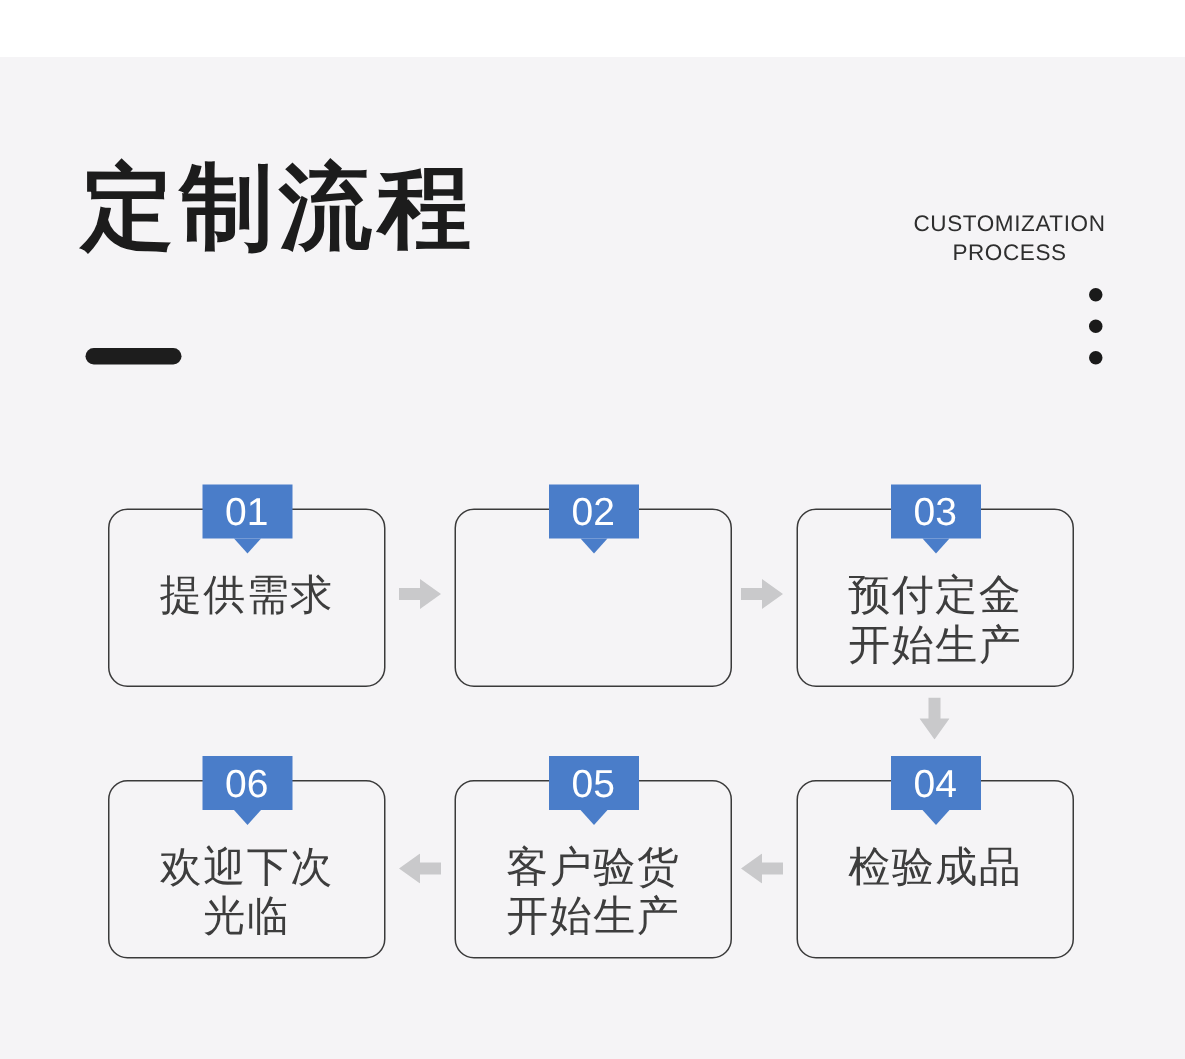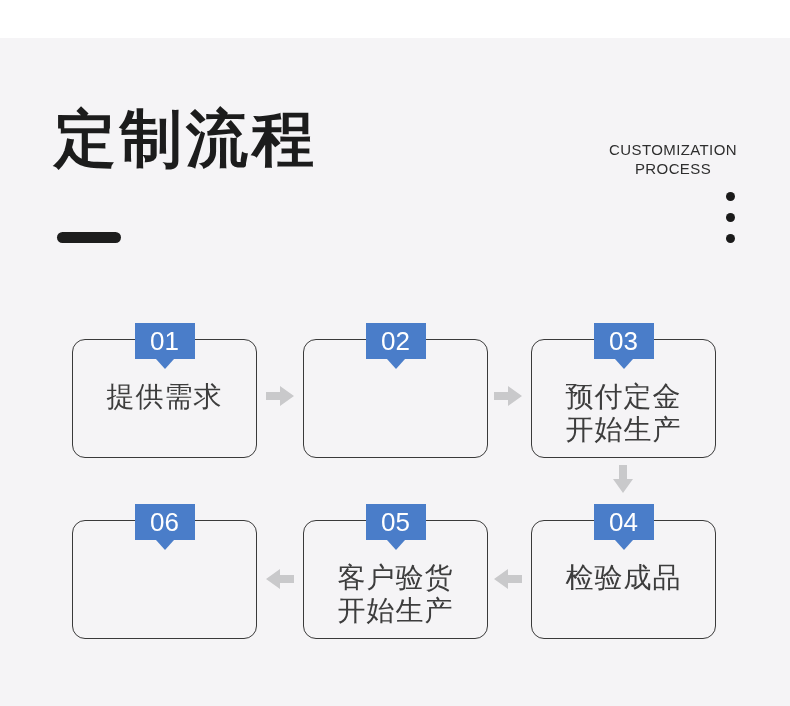--- a/index.html
+++ b/index.html
@@ -171,20 +171,24 @@
     <div class="step-text">
       <div>预付定金</div>
       <div>开始生产</div>
     </div>
   </div>
 
   <div class="step r2 c1">
     <div class="badge">
       <span>06</span>
     </div>
+    <div class="step-text">
+      <div>欢迎下次</div>
+      <div>光临</div>
+    </div>
   </div>
 
   <div class="step r2 c2">
     <div class="badge">
       <span>05</span>
     </div>
     <div class="step-text">
       <div>客户验货</div>
       <div>开始生产</div>
     </div>

